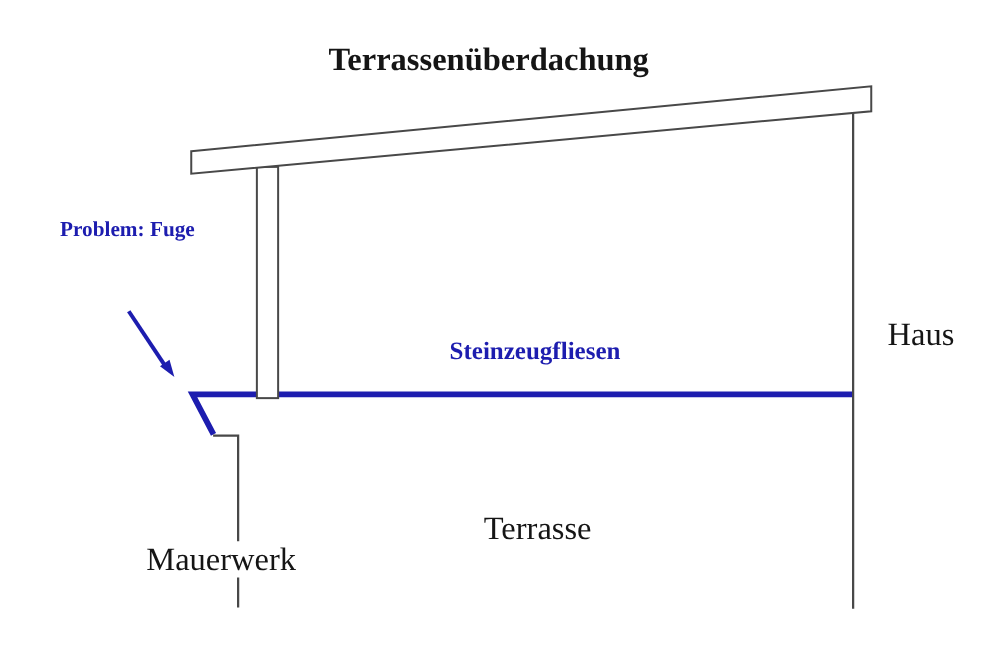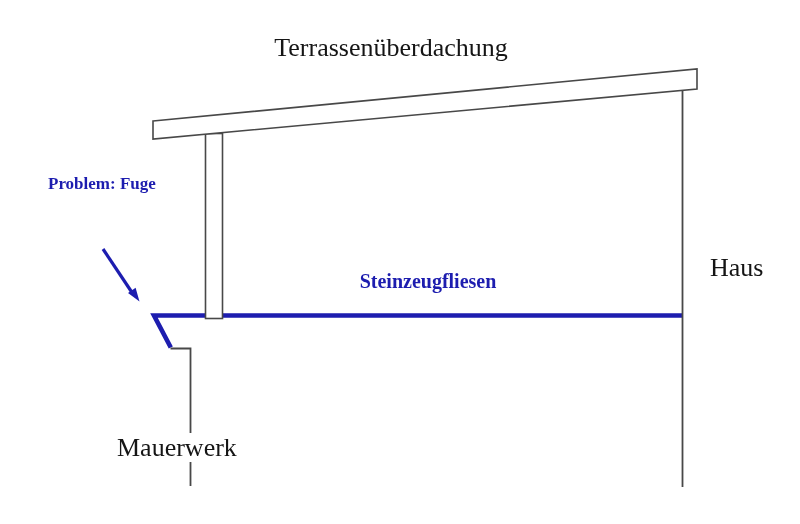--- a/index.html
+++ b/index.html
@@ -12,21 +12,21 @@
   .stage{
     position:relative;width:800px;height:524px;
     background:var(--background,#fff);overflow:hidden;
     font-family:"Liberation Serif","DejaVu Serif",serif;
   }
   .stage svg{position:absolute;left:0;top:0;}
   .label{
     position:absolute;color:var(--text-black);
     font-size:26px;line-height:1.12;white-space:nowrap;
   }
-  .centered{transform:translateX(-50%);}
+  .centered{transform:translateX(-50%);font-weight:bold;}
   .blue-note{
     position:absolute;color:var(--annotation-blue);
     font-weight:bold;font-size:17px;line-height:21px;white-space:nowrap;text-align:right;
   }
   .blue-note span{display:block;}
   .tiles-label{
     position:absolute;color:var(--annotation-blue);
     font-weight:bold;font-size:20px;line-height:1.1;white-space:nowrap;
   }
   .masked{background:var(--background,#fff);padding:0 3px;}
@@ -61,14 +61,15 @@
   <div class="blue-note" style="left:48px;top:173px;">
     <span>Problem: Fuge</span>
   </div>
 
   <div class="tiles-label centered" style="left:428px;top:270px;">Steinzeugfliesen</div>
 
   <div class="label" style="left:710px;top:253px;">Haus</div>
 
   <div class="label masked" style="left:114px;top:401px;margin-top:32px;">Mauerwerk</div>
 
+  <div class="label" style="left:387px;top:408px;">Terrasse</div>
 
 </div>
 
 </body></html>

